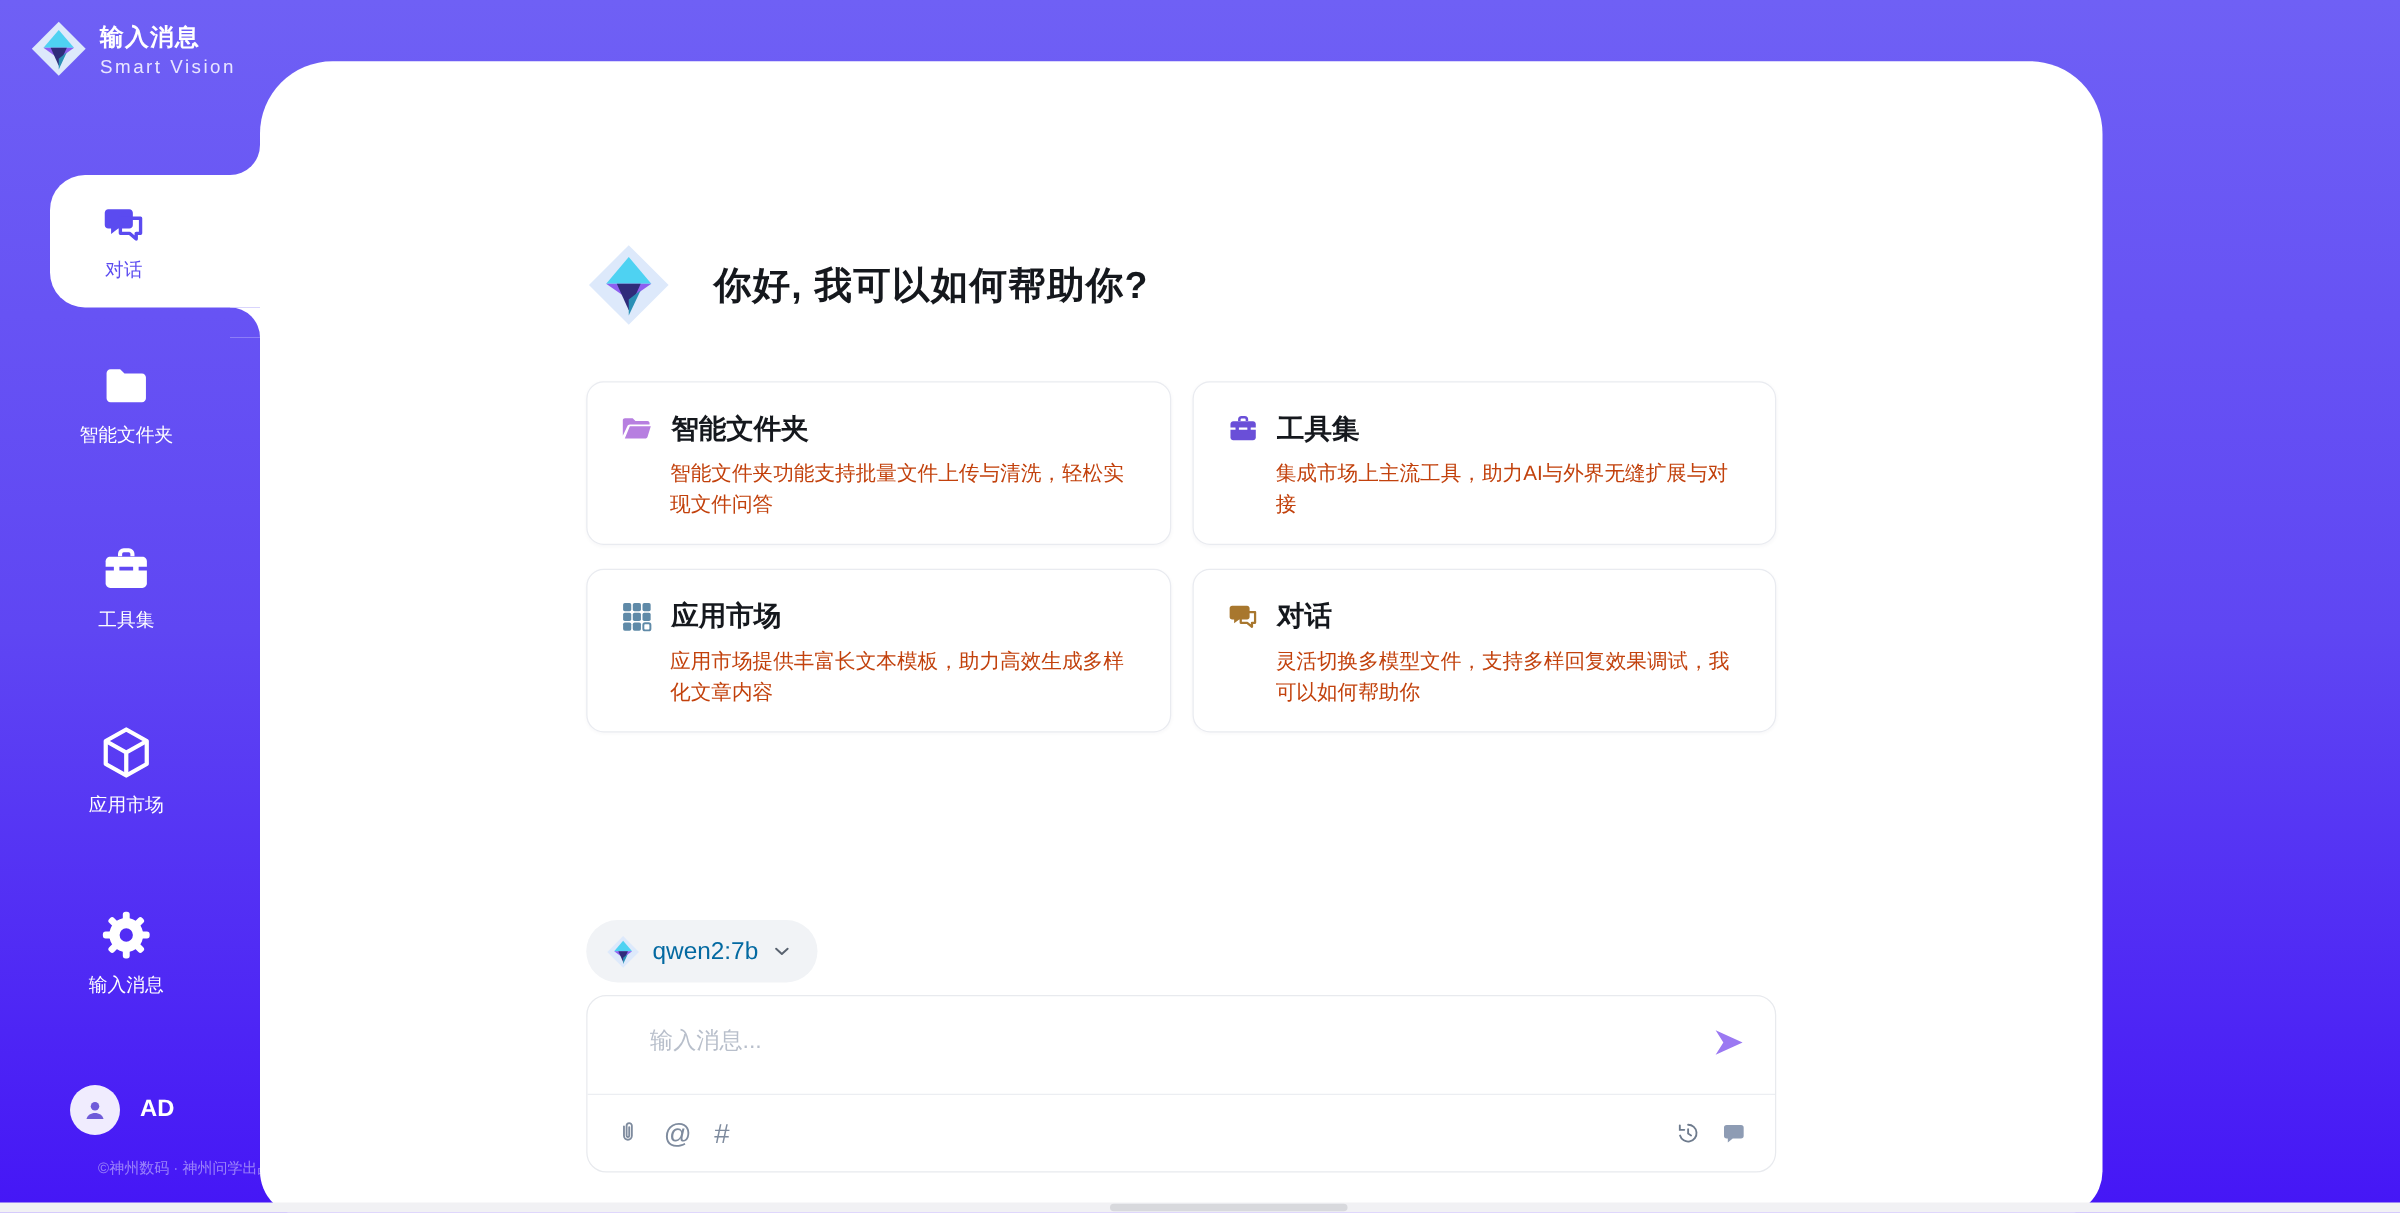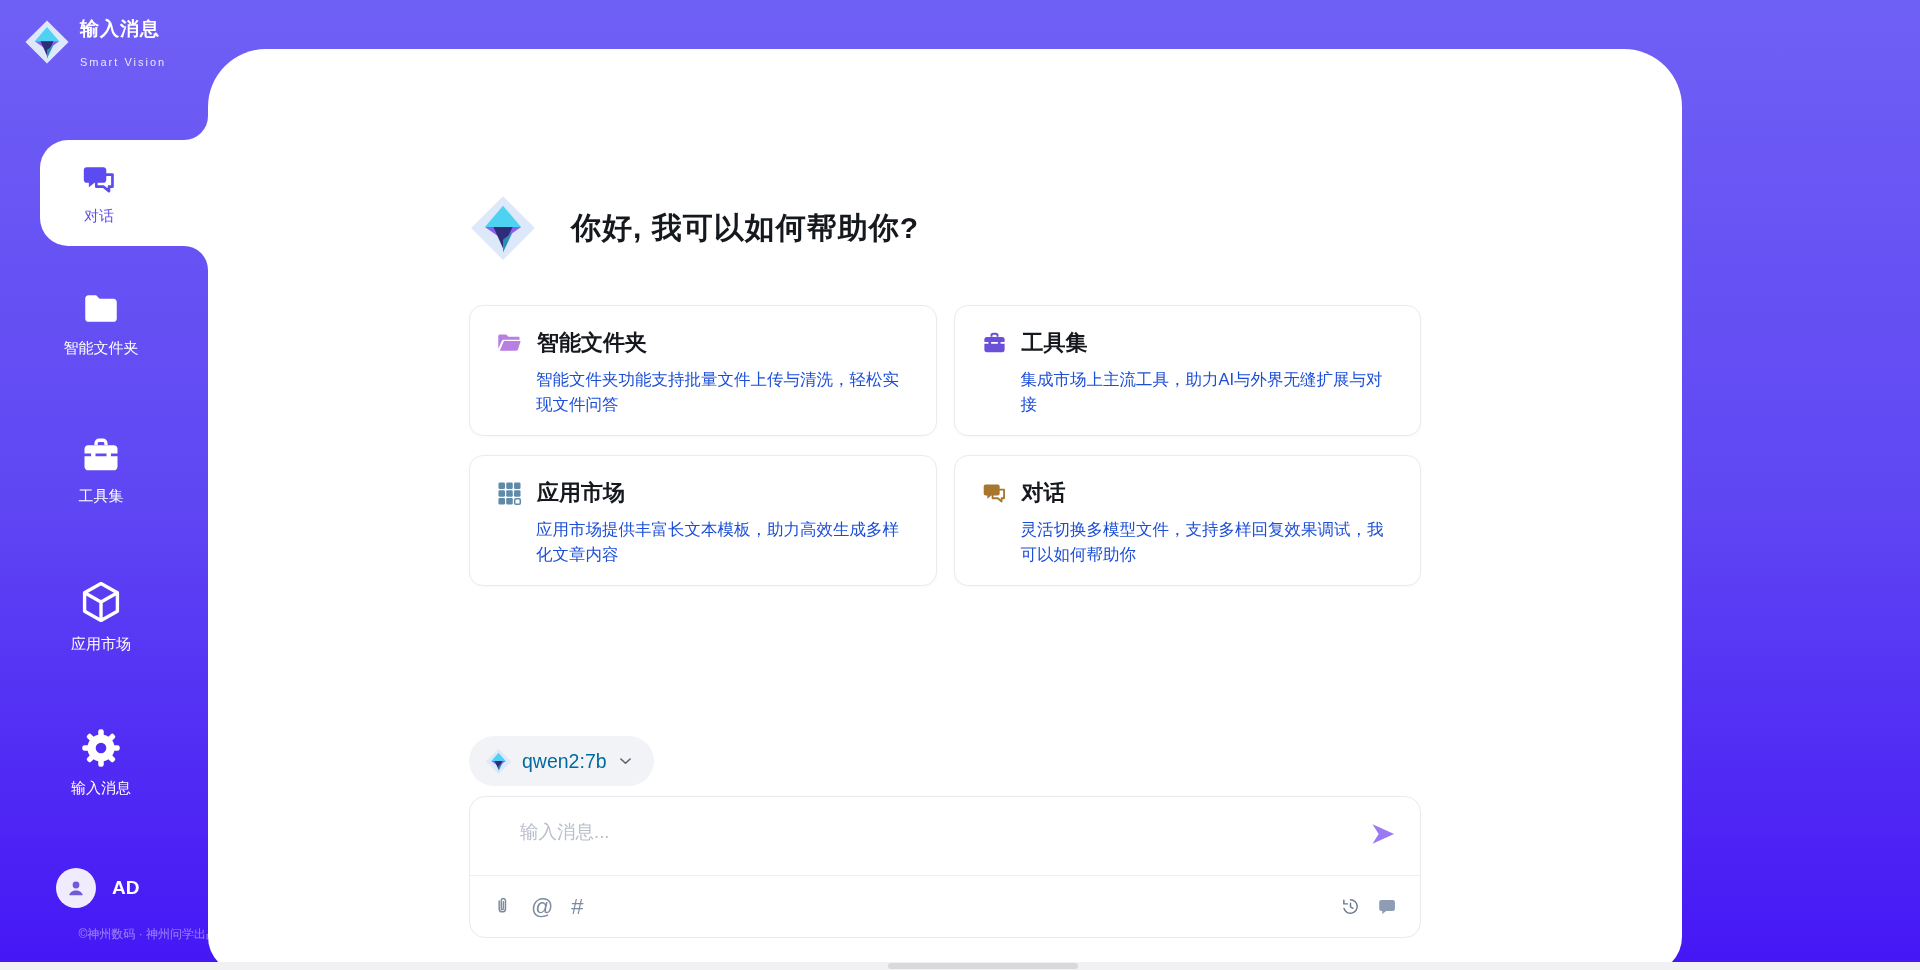--- a/index.html
+++ b/index.html
@@ -5,21 +5,21 @@
   * { margin:0; padding:0; box-sizing:border-box; }
   html { background:#fff; }
   body { font-family:"Liberation Sans", sans-serif; }
   .scene { position:relative; width:1920px; height:970px; overflow:hidden;
            background:linear-gradient(180deg,#6f60f5 0%,#5f46f3 52%,#4516f6 100%); }
 
   
   .sidebar { position:absolute; left:0; top:0; width:207px; height:970px; z-index:3; }
   .logo { position:absolute; left:24px; top:16px; display:flex; align-items:center; gap:10px; }
   .logo-text .cn { color:#fff; font-size:19px; font-weight:bold; letter-spacing:1px; }
-  .logo-text .en { color:#e9e6ff; font-size:11px; letter-spacing:2px; margin-top:14px; }
+  .logo-text .en { color:#e9e6ff; font-size:15px; letter-spacing:2px; margin-top:2px; }
 
   .nav-item { position:absolute; left:6px; width:190px; display:flex; flex-direction:column;
               align-items:center; gap:9px; cursor:pointer; }
   .nav-item .lbl { color:#fff; font-size:15px; }
   .ni-1 { top:288px; } .ni-2 { top:434px; } .ni-3 { top:578px; } .ni-4 { top:726px; }
 
   .blob { position:absolute; left:40px; top:140px; width:168px; height:106px; background:#fff;
           border-radius:28px 0 0 28px; z-index:4; display:flex; flex-direction:column;
           align-items:center; justify-content:center; gap:8px; padding-right:50px; cursor:pointer; }
   .blob .lbl { color:#5b4bf0; font-size:15px; font-weight:500; }
@@ -43,21 +43,21 @@
   .content { width:952px; margin:0 auto; padding-top:138px; }
 
   .greeting { display:flex; align-items:center; gap:34px; height:82px; }
   .greeting h1 { font-size:30px; font-weight:bold; color:#15181d; letter-spacing:1px; }
 
   .cards { margin-top:36px; display:grid; grid-template-columns:1fr 1fr; gap:19px 17px; }
   .card { height:131px; background:#fff; border:1px solid #e9ebf0; border-radius:14px;
           padding:22px 26px 0 26px; box-shadow:0 1px 3px rgba(20,30,60,.03); cursor:pointer; }
   .card-head { display:flex; align-items:center; gap:14px; }
   .card-head .title { font-size:22px; font-weight:bold; color:#15181d; }
-  .card-desc { margin:9px 0 0 40px; font-size:16.5px; line-height:1.5; color:#1d4ed8; }
+  .card-desc { margin:9px 0 0 40px; font-size:16.5px; line-height:1.5; color:#c2410c; }
 
   .model-pill { margin-top:150px; display:inline-flex; align-items:center; gap:10px; height:50px;
                 padding:0 20px 0 16px; background:#f1f3f6; border-radius:25px; cursor:pointer; }
   .model-pill .mname { font-size:19.5px; color:#0369a1; }
 
   .composer { position:relative; margin-top:10px; width:952px; height:142px; background:#fff;
               border:1px solid #e8eaee; border-radius:16px;padding-left:24px; }
   .composer-input { display:block; width:100%; height:78px; border:none; outline:none; resize:none;
               font-family:"Liberation Sans",sans-serif; font-size:18.5px; color:#2a3342;
               padding:22px 70px 0 26px; background:transparent; border-radius:16px 16px 0 0; }

